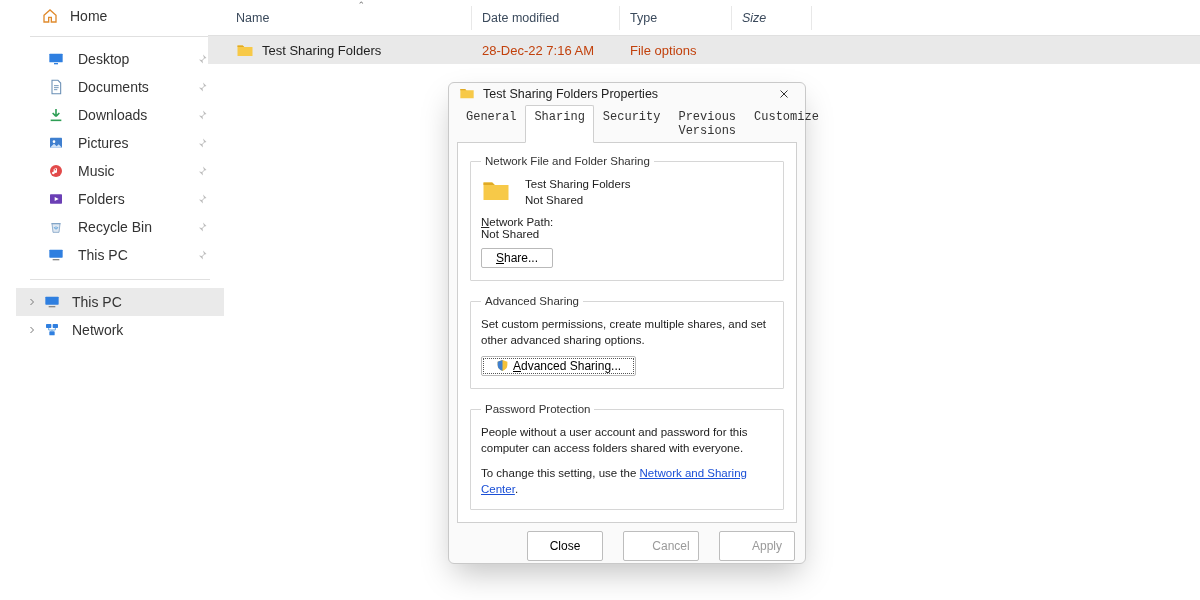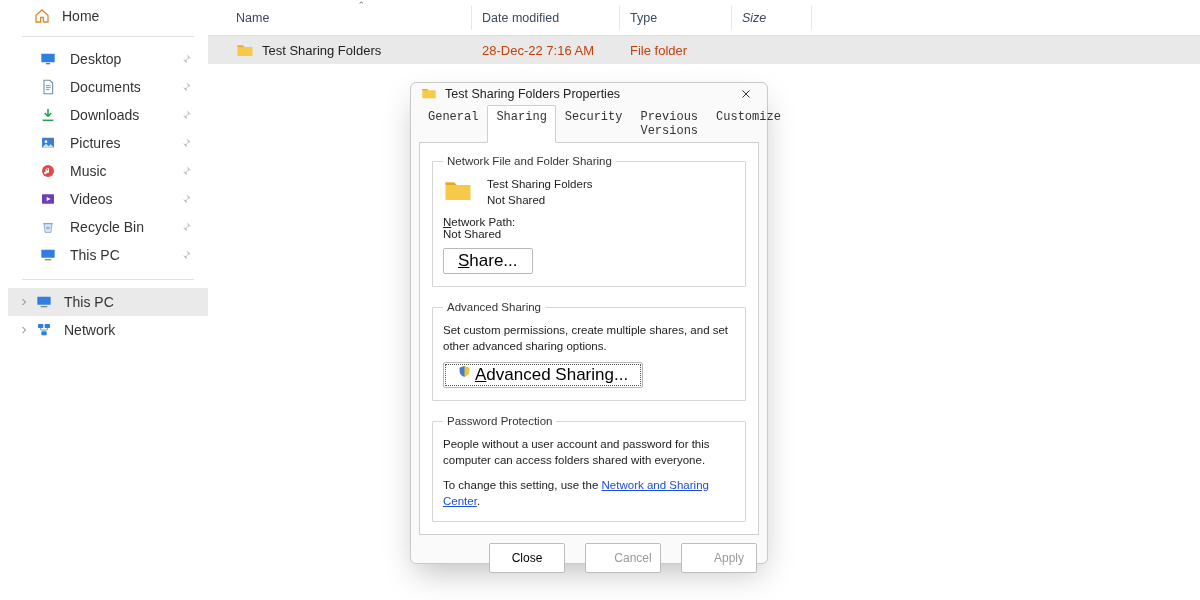--- a/index.html
+++ b/index.html
@@ -1,18 +1,18 @@
 <!DOCTYPE html>
 <html><head>
 <meta charset="utf-8">
 <style>
   * { box-sizing: border-box; margin: 0; padding: 0; font-family: 'Segoe UI', Tahoma, sans-serif; }
   body { width: 1200px; height: 600px; background: #ffffff; overflow: hidden; position: relative; }
 
-  .sidebar { position: absolute; left: 0; top: 0; width: 208px; height: 600px; background: #ffffff; padding-left: 8px; }
+  .sidebar { position: absolute; left: 16px; top: 0; width: 208px; height: 600px; background: #ffffff; }
   .sb-home { display: flex; align-items: center; padding: 8px 16px 12px 26px; }
   .sb-home .icon { width: 16px; height: 16px; margin-right: 12px; }
   .sb-home span { font-size: 14px; color: #333; }
   .sb-divider { height: 1px; background: #e0e0e0; margin: 0 14px 8px 14px; }
 
   .sb-item { display: flex; align-items: center; padding: 6px 8px 6px 32px; position: relative; cursor: default; }
   .sb-item .icon { width: 16px; height: 16px; margin-right: 14px; flex-shrink: 0; }
   .sb-item .label { font-size: 14px; color: #333; flex: 1; }
   .sb-item .pin { width: 12px; height: 12px; color: #9e9e9e; margin-right: 8px; }
 
@@ -33,40 +33,40 @@
 
   .row { display: flex; align-items: center; height: 28px; padding-left: 18px; }
   .row.selected { background: #e9e9e9; }
   .row .cell { font-size: 13px; color: #c2410c; padding: 0 10px; }
   .row .cell.name { width: 246px; display: flex; align-items: center; gap: 8px; color: #222; }
   .row .cell.date { width: 148px; }
   .row .cell.type { width: 112px; }
   .row .cell.size { width: 80px; }
 
   
-  .dialog { position: absolute; left: 410px; top: 82px; width: 358px; height: 482px; background: #fafafa; border: 1px solid #c9c9c9; border-radius: 6px; box-shadow: 0 14px 30px -6px rgba(0,0,0,0.25); display: flex; flex-direction: column; }
+  .dialog { position: absolute; left: 448px; top: 82px; width: 358px; height: 482px; background: #fafafa; border: 1px solid #c9c9c9; border-radius: 6px; box-shadow: 0 14px 30px -6px rgba(0,0,0,0.25); display: flex; flex-direction: column; }
   .dlg-title { display: flex; align-items: center; height: 34px; padding: 0 10px; }
   .dlg-title .ficon { width: 16px; height: 16px; margin-right: 8px; }
   .dlg-title .t { font-size: 12.5px; color: #222; flex: 1; }
   .dlg-title .close { width: 22px; height: 22px; display: flex; align-items: center; justify-content: center; cursor: default; color: #333; }
 
   .dlg-tabs { display: flex; gap: 0; padding: 0 8px; }
   .dlg-tab { font-size: 12px; color: #333; padding: 4px 8px; border: 1px solid transparent; cursor: default; font-family: Liberation Mono, monospace; }
   .dlg-tab.active { background: #fff; border: 1px solid #cfcfcf; border-bottom: 1px solid #fff; border-radius: 2px 2px 0 0; position: relative; z-index: 2; }
   .dlg-body { margin: -1px 8px 0 8px; background: #fff; border: 1px solid #cfcfcf; flex: 1; padding: 12px 12px 12px 12px; position: relative; }
 
   fieldset.grp { border: 1px solid #d6d6d6; border-radius: 1px; margin-bottom: 14px; padding: 10px 10px 12px 10px; }
   fieldset.grp legend { font-size: 11.5px; color: #333; padding: 0 4px; }
   .folder-row { display: flex; align-items: flex-start; gap: 14px; }
   .folder-row .big-ficon { width: 30px; height: 26px; }
   .folder-row .txt { font-size: 11.5px; color: #222; line-height: 1.35; }
   .np-label { font-size: 11.5px; color: #222; margin-top: 8px; }
   .np-label .u { text-decoration: underline; }
   .np-value { font-size: 11.5px; color: #222; }
-  .share-btn, .adv-btn { margin-top: 8px; font-size: 17px; padding: 2px 14px; background: #fff; border: 1px solid #b9b9b9; border-radius: 2px; cursor: default; }
+  .share-btn, .adv-btn { margin-top: 8px; font-size: 12px; padding: 2px 14px; background: #fff; border: 1px solid #b9b9b9; border-radius: 2px; cursor: default; }
   .adv-btn { display: inline-flex; align-items: flex-start; gap: 4px; outline: 1px dotted #555; outline-offset: -3px; }
   .shield { width: 13px; height: 13px; }
   .grp-desc { font-size: 11.5px; color: #222; line-height: 1.35; }
   .link { color: #1a4fd6; text-decoration: underline; cursor: default; }
 
   .dlg-buttons { display: flex; justify-content: flex-end; gap: 8px; padding: 8px 10px 10px 10px; }
   .dlg-buttons button { font-size: 12px; width: 76px; height: 30px; background: #fff; border: 1px solid #bdbdbd; border-radius: 2px; cursor: default; margin-left: 12px; }
   .dlg-buttons button.disabled { color: #9a9a9a; padding-left: 20px; }
 
   
@@ -162,21 +162,21 @@
       </span>
   </div>
 
   <div class="sb-item">
     <span class="icon">
         <svg width="16" height="16" viewBox="0 0 24 24">
           <rect x="3" y="5" width="18" height="14" rx="1" fill="#6b3fb5"></rect>
           <path d="M10 9l6 3-6 3z" fill="#fff"></path>
         </svg>
       </span>
-    <span class="label">Videos</span>
+    <span class="label">Folders</span>
     <span class="pin">
         <svg width="12" height="12" viewBox="0 0 24 24">
           <path d="M14 3l7 7-4 1-4 4 1 6-4-4-6 6 6-6-4-4 6 1 4-4z" fill="#bdbdbd"></path>
         </svg>
       </span>
   </div>
 
   <div class="sb-item">
     <span class="icon">
         <svg width="16" height="16" viewBox="0 0 24 24">
@@ -264,21 +264,21 @@
     <div class="cell name">
       <span>
           <svg width="18" height="16" viewBox="0 0 24 20">
             <path d="M2 4h7l2 2h11v12H2z" fill="#f7c948"></path>
             <path d="M2 4h7l2 2H2z" fill="#e0aa24"></path>
           </svg>
         </span>
       <span>Test Sharing Folders</span>
     </div>
     <div class="cell date">28-Dec-22 7:16 AM</div>
-    <div class="cell type">File folder</div>
+    <div class="cell type">File options</div>
     <div class="cell size"></div>
   </div>
 </div>
 
 <div class="dialog">
   <div class="dlg-title">
     <span class="ficon">
         <svg width="16" height="14" viewBox="0 0 24 20">
           <path d="M2 4h7l2 2h11v12H2z" fill="#f7c948"></path>
           <path d="M2 4h7l2 2H2z" fill="#e0aa24"></path>

